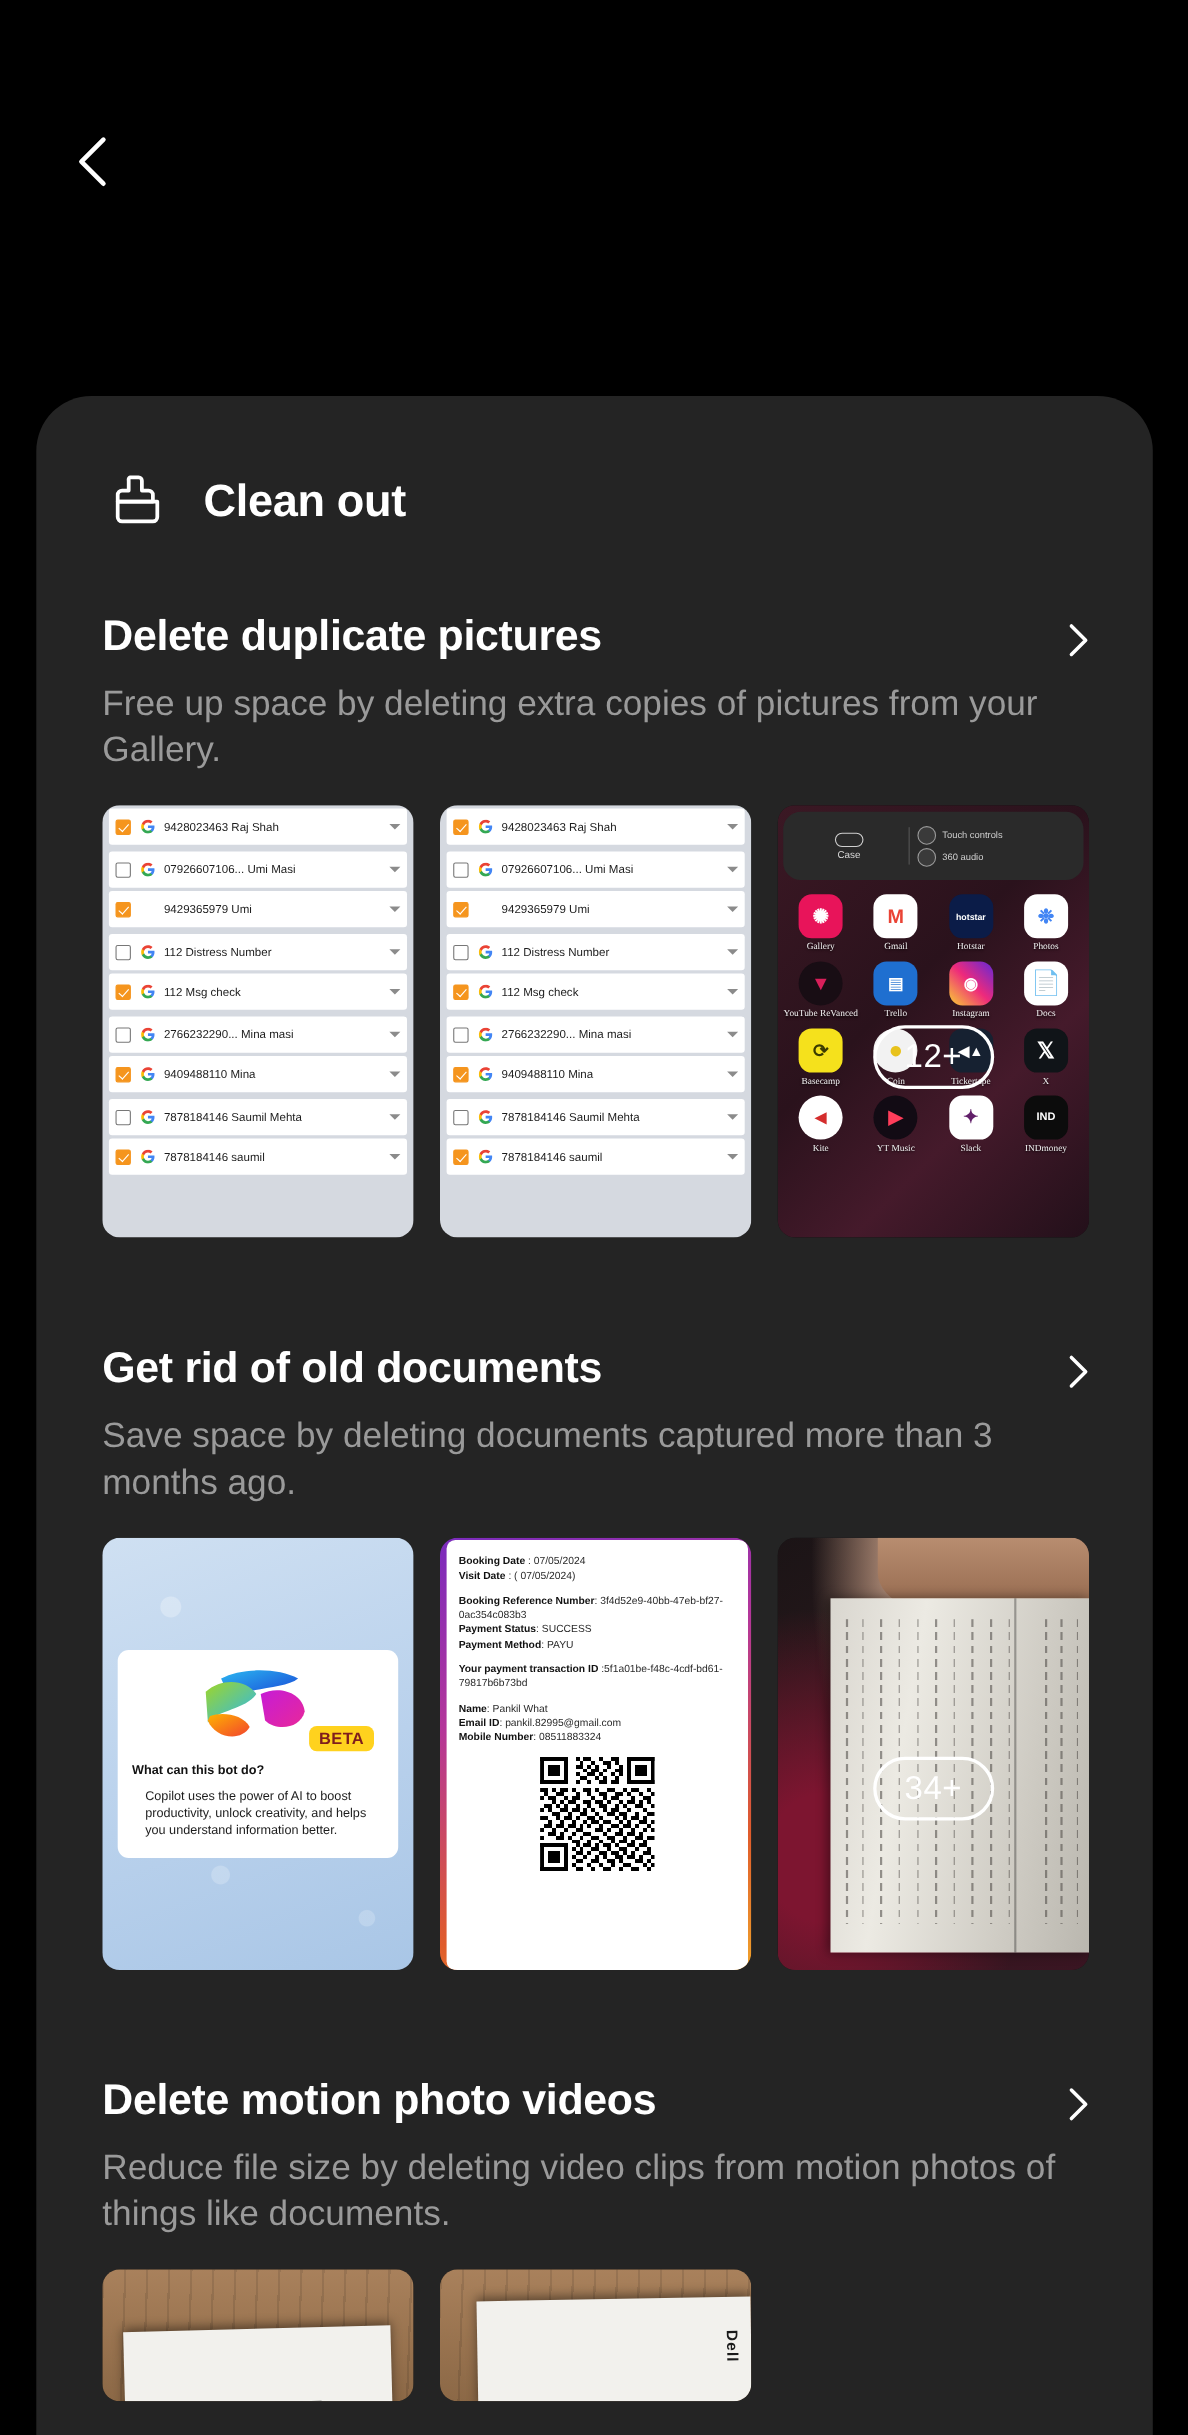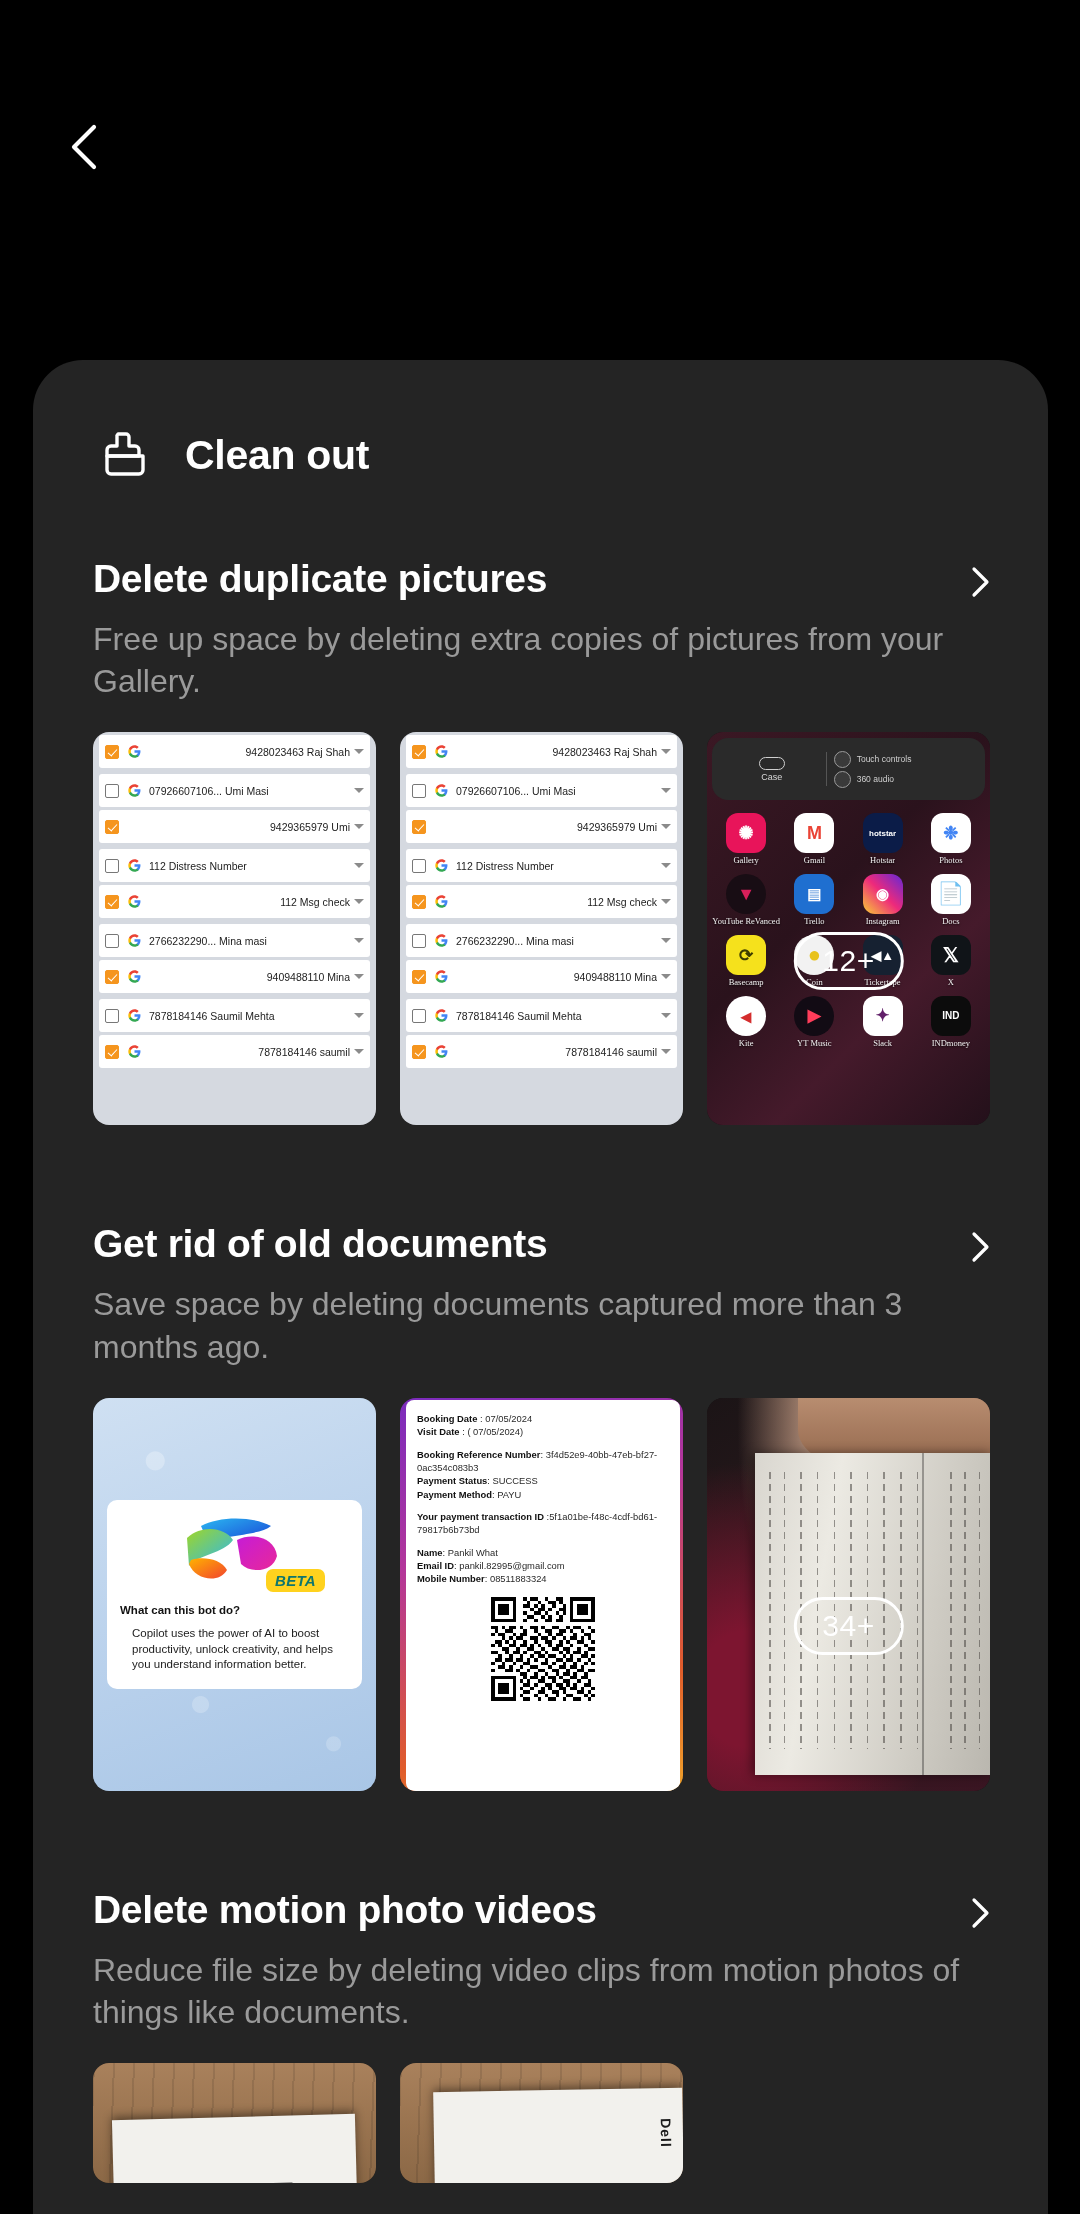--- a/index.html
+++ b/index.html
@@ -50,21 +50,21 @@
     position:relative; flex:0 0 auto; background:#111;
   }
   .thumb-short { height:120px; }
 
   
   .contacts { width:100%; height:100%; background:#d5d9e0; padding:3px 6px; }
   .crow {
     display:flex; align-items:center; background:#fff; height:33px;
     margin-bottom:3px; padding:0 6px; border-radius:3px;
   }
-  .crow.grp-gap { margin-bottom:6px;text-align:right; }
+  .crow.grp-gap { margin-bottom:6px; }
   .cbox { width:14px; height:14px; border:1.6px solid #777; border-radius:2px; flex:0 0 auto; background:#fff; }
   .cbox.on { background:#f5951e; border-color:#f5951e; position:relative; }
   .cbox.on::after {
     content:""; position:absolute; left:4px; top:1px; width:4px; height:8px;
     border:solid #fff; border-width:0 1.8px 1.8px 0; transform:rotate(42deg);
   }
   .gicon { width:13px; height:13px; margin-left:9px; flex:0 0 auto; }
   .gicon.hide { visibility:hidden; }
   .ctext {
     margin-left:8px; font-size:10.5px; color:#1c1c1c; white-space:nowrap;
@@ -129,22 +129,22 @@
       radial-gradient(circle at 72% 34%, rgba(255,255,255,.22) 0 7px, transparent 8px),
       radial-gradient(circle at 38% 78%, rgba(255,255,255,.22) 0 8px, transparent 9px),
       radial-gradient(circle at 85% 88%, rgba(255,255,255,.2) 0 7px, transparent 8px),
       linear-gradient(160deg,#cfe0f2 0%,#b9d1ec 55%,#a9c6e6 100%);
     display:flex; align-items:center; justify-content:center; padding:14px;
   }
   .cop-card { background:#fff; border-radius:10px; padding:14px 13px 16px; width:100%; }
   .cop-logo-wrap { position:relative; height:78px; margin-bottom:12px; }
   .cop-logo { position:absolute; left:50%; top:0; transform:translateX(-50%); }
   .cop-beta {
-    position:absolute; right:24px; bottom:0px; background:#ffd21e; color:#0f766e;
-    font-size:15px; font-weight:700; padding:3px 9px; border-radius:7px; letter-spacing:.3px;font-style:italic;
+    position:absolute; right:9px; bottom:0px; background:#ffd21e; color:#7f1d1d;
+    font-size:15px; font-weight:700; padding:3px 9px; border-radius:7px; letter-spacing:.3px;
   }
   .cop-q { font-size:11.5px; font-weight:700; color:#121212; }
   .cop-b { font-size:11.5px; color:#1c1c1c; line-height:1.35; margin-top:10px;margin-left:12px; }
 
   
   .receipt {
     width:100%; height:100%;
     background:linear-gradient(160deg,#7a2bbd 0%,#b4369a 35%,#e05c2b 75%,#f0a32b 100%);
     padding:2px 3px 0 6px;
   }

